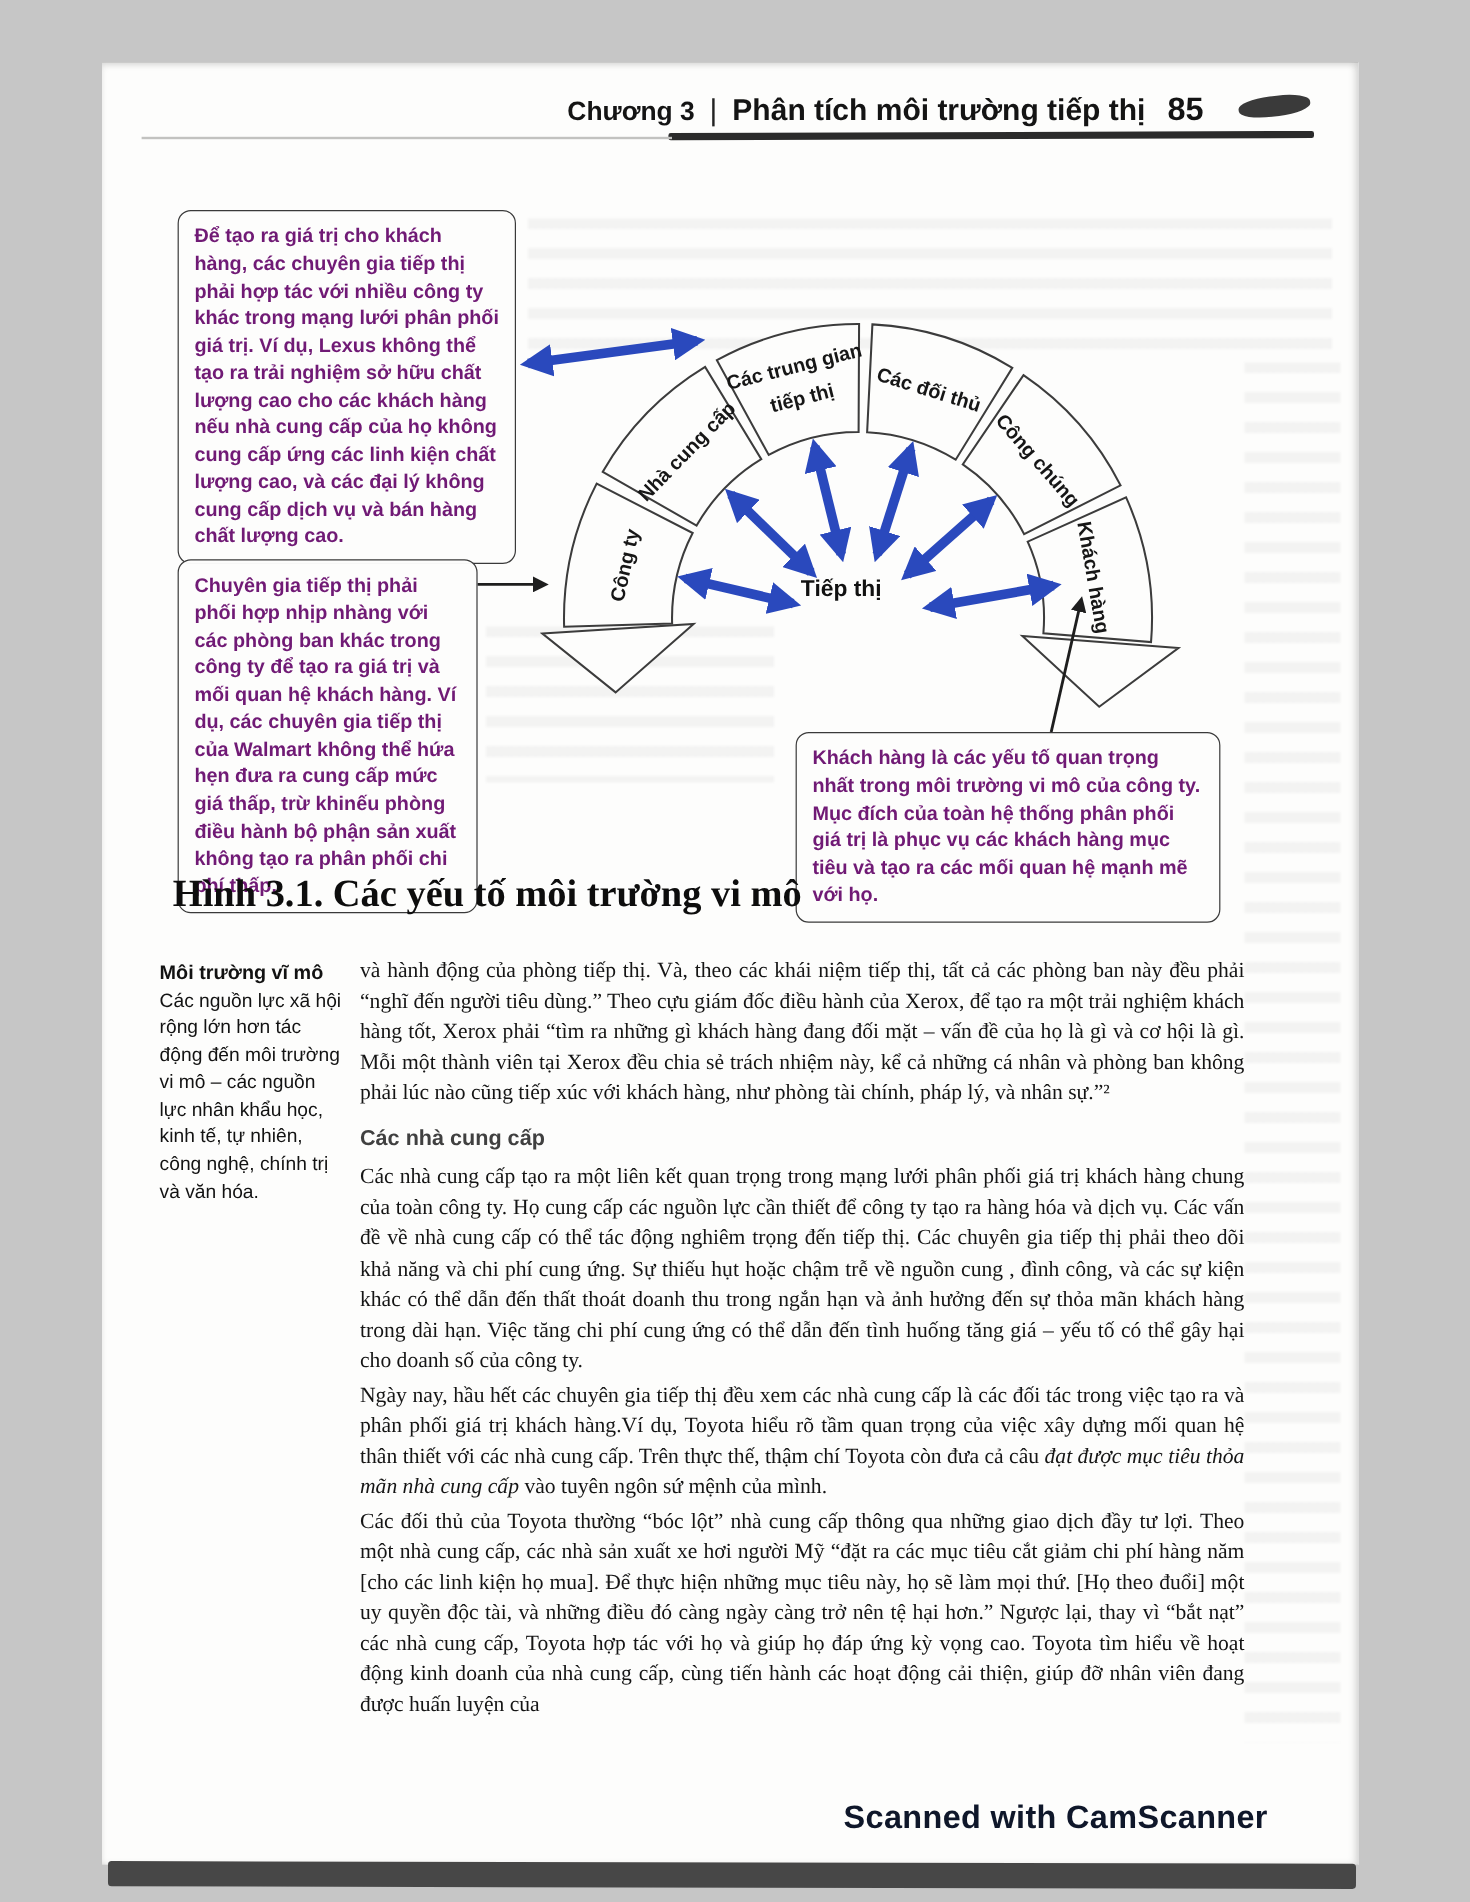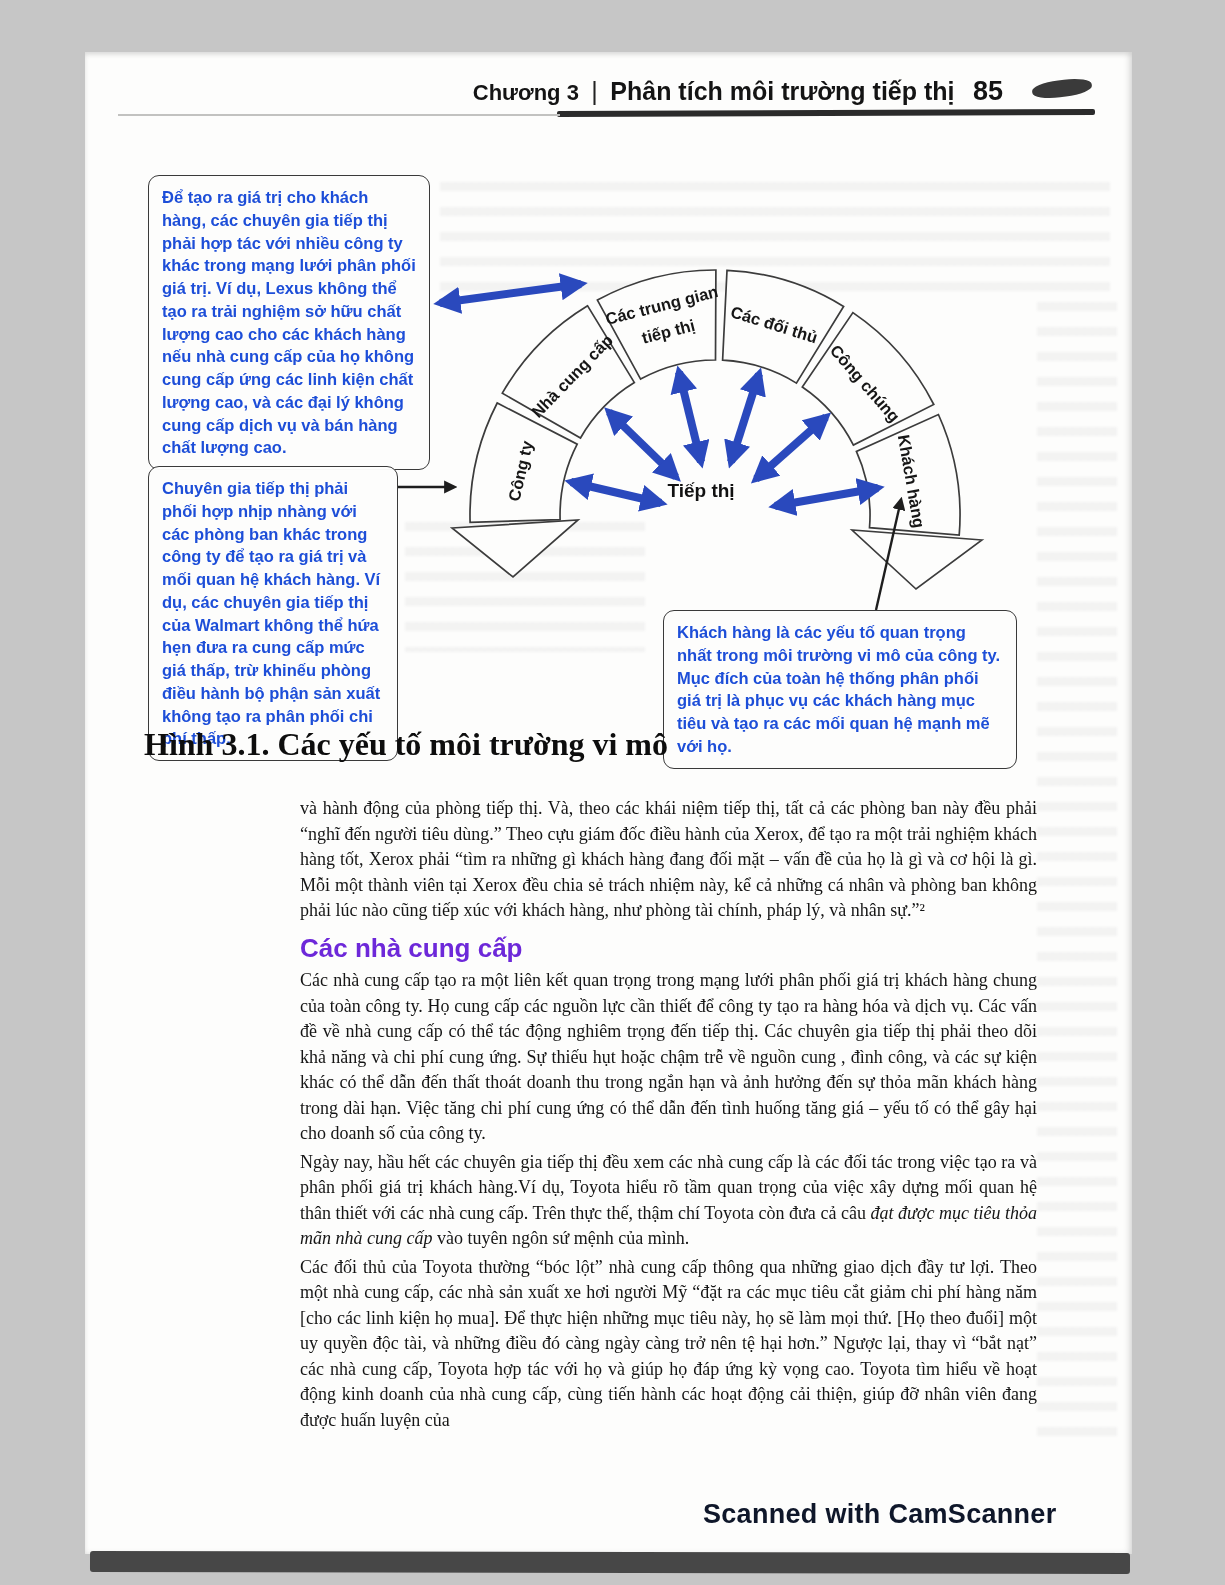--- a/index.html
+++ b/index.html
@@ -42,21 +42,21 @@
     background:repeating-linear-gradient(180deg, rgba(70,70,75,.055) 0 9px, transparent 9px 25px);
     filter:blur(1px);
   }
   
   .diagram-svg{position:absolute;left:130px;top:165px;width:900px;height:590px;}
   .callout{
     position:absolute;
     border:1.7px solid #3a3a3a;border-radius:11px;
     background:rgba(253,253,252,.97);
     padding:10px 13px;
-    font-weight:bold;font-size:16.5px;line-height:1.38;color:#1d4ed8;
+    font-weight:bold;font-size:16.5px;line-height:1.38;color:#701a75;
   }
   .callout-1{left:148px;top:175px;width:254px;}
   .callout-2{left:148px;top:466px;width:222px;}
   .callout-3{left:663px;top:610px;width:326px;}
   .fig-caption{
     position:absolute;left:144px;top:726px;
     font-family:"Liberation Serif",serif;font-weight:bold;font-size:32px;color:#0d0d0d;
   }
   
   .margin-note{
@@ -65,21 +65,21 @@
   }
   .margin-note .mn-title{font-weight:bold;font-size:16.5px;}
   
   .bodycol{
     position:absolute;left:300px;top:796px;width:737px;
     font-family:"Liberation Serif",serif;font-size:18px;line-height:25.5px;
     color:#151515;text-align:justify;
   }
   .bodycol p{margin:0 0 3px 0;}
   .bodycol h2{
-    font-family:"Liberation Sans",sans-serif;font-size:26px;color:#6d28d9;
+    font-family:"Liberation Sans",sans-serif;font-size:18px;color:#404040;
     margin:12px 0 7px 0;
   }
   .indent-block{margin-left:62px;}
   .ital{font-style:italic;}
   
   .watermark{
     position:absolute;left:703px;top:1499px;
     font-size:27px;font-weight:600;color:#0f172a;letter-spacing:.3px;
   }
   .bottom-bar{
@@ -162,20 +162,24 @@
   </div>
   <div class="callout callout-2">
     <span>Chuyên gia tiếp thị phải phối hợp nhịp nhàng với các phòng ban khác trong công ty để tạo ra giá trị và mối quan hệ khách hàng. Ví dụ, các chuyên gia tiếp thị của Walmart không thể hứa hẹn đưa ra cung cấp mức giá thấp, trừ khinếu phòng điều hành bộ phận sản xuất không tạo ra  phân phối chi phí thấp.</span>
   </div>
   <div class="callout callout-3">
     <span>Khách hàng là các yếu tố quan trọng nhất trong môi trường vi mô của công ty. Mục đích của toàn hệ thống phân phối giá trị là phục vụ các khách hàng mục tiêu và tạo ra các mối quan hệ mạnh mẽ với họ.</span>
   </div>
 
   <div class="fig-caption">Hình 3.1. Các yếu tố môi trường vi mô</div>
 
+  <div class="margin-note">
+    <span class="mn-title">Môi trường vĩ mô</span>
+    <span>Các nguồn lực xã hội rộng lớn hơn tác động đến môi trường vi mô – các nguồn lực nhân khẩu học, kinh tế, tự nhiên, công nghệ, chính trị và văn hóa.</span>
+  </div>
 
   <div class="bodycol">
     <p>và hành động của phòng tiếp thị. Và, theo các khái niệm tiếp thị, tất cả các phòng ban này đều phải “nghĩ đến người tiêu dùng.” Theo cựu giám đốc điều hành của Xerox, để tạo ra một trải nghiệm khách hàng tốt, Xerox phải “tìm ra những gì khách hàng đang đối mặt – vấn đề của họ là gì và cơ hội là gì. Mỗi một thành viên  tại Xerox đều chia sẻ trách nhiệm này, kể cả những cá nhân và phòng ban không phải lúc nào cũng tiếp xúc với khách hàng, như phòng tài chính, pháp lý, và nhân sự.”²</p>
     <h2>Các nhà cung cấp</h2>
     <p>Các nhà cung cấp tạo ra một liên kết quan trọng trong mạng lưới phân phối giá trị khách hàng chung của toàn công ty. Họ cung cấp các nguồn lực cần thiết để công ty tạo ra  hàng hóa và dịch vụ. Các vấn đề về nhà cung cấp có thể tác động nghiêm trọng  đến tiếp thị. Các chuyên gia tiếp thị phải theo dõi khả năng và chi phí cung ứng. Sự thiếu hụt hoặc chậm trễ về nguồn cung , đình công, và các sự kiện khác có thể dẫn đến thất thoát doanh thu trong ngắn hạn và ảnh hưởng đến sự thỏa mãn khách hàng trong dài hạn. Việc tăng chi phí cung ứng có thể dẫn đến tình huống tăng giá – yếu tố có thể gây hại cho doanh số của công ty.</p>
     <p><span>Ngày nay, hầu hết các chuyên gia tiếp thị đều xem các nhà cung cấp là các đối tác trong việc tạo ra và phân phối giá trị khách hàng.Ví dụ, Toyota hiểu rõ tầm quan trọng của việc xây dựng mối quan hệ thân thiết với các nhà cung cấp. Trên thực thế, thậm chí Toyota còn đưa cả câu </span><span class="ital">đạt được mục tiêu thỏa mãn nhà cung cấp</span><span> vào tuyên ngôn sứ mệnh của mình.</span></p>
     <p class="indent-block">Các đối thủ của Toyota thường “bóc lột” nhà cung cấp thông qua những giao dịch đầy tư lợi. Theo một nhà cung cấp, các nhà sản xuất xe hơi người Mỹ “đặt ra các mục tiêu cắt giảm chi phí hàng năm [cho các linh kiện họ mua]. Để thực hiện những mục tiêu này, họ sẽ làm mọi thứ. [Họ theo đuổi] một uy quyền độc tài, và những điều đó càng ngày càng trở nên tệ hại hơn.” Ngược lại, thay vì “bắt nạt” các nhà cung cấp, Toyota hợp tác với họ và giúp họ đáp ứng kỳ vọng cao. Toyota tìm hiểu về hoạt động kinh doanh của nhà cung cấp, cùng tiến hành các hoạt động cải thiện, giúp đỡ nhân viên đang được huấn luyện của</p>
   </div>
 
   <div class="watermark">Scanned with CamScanner</div>

